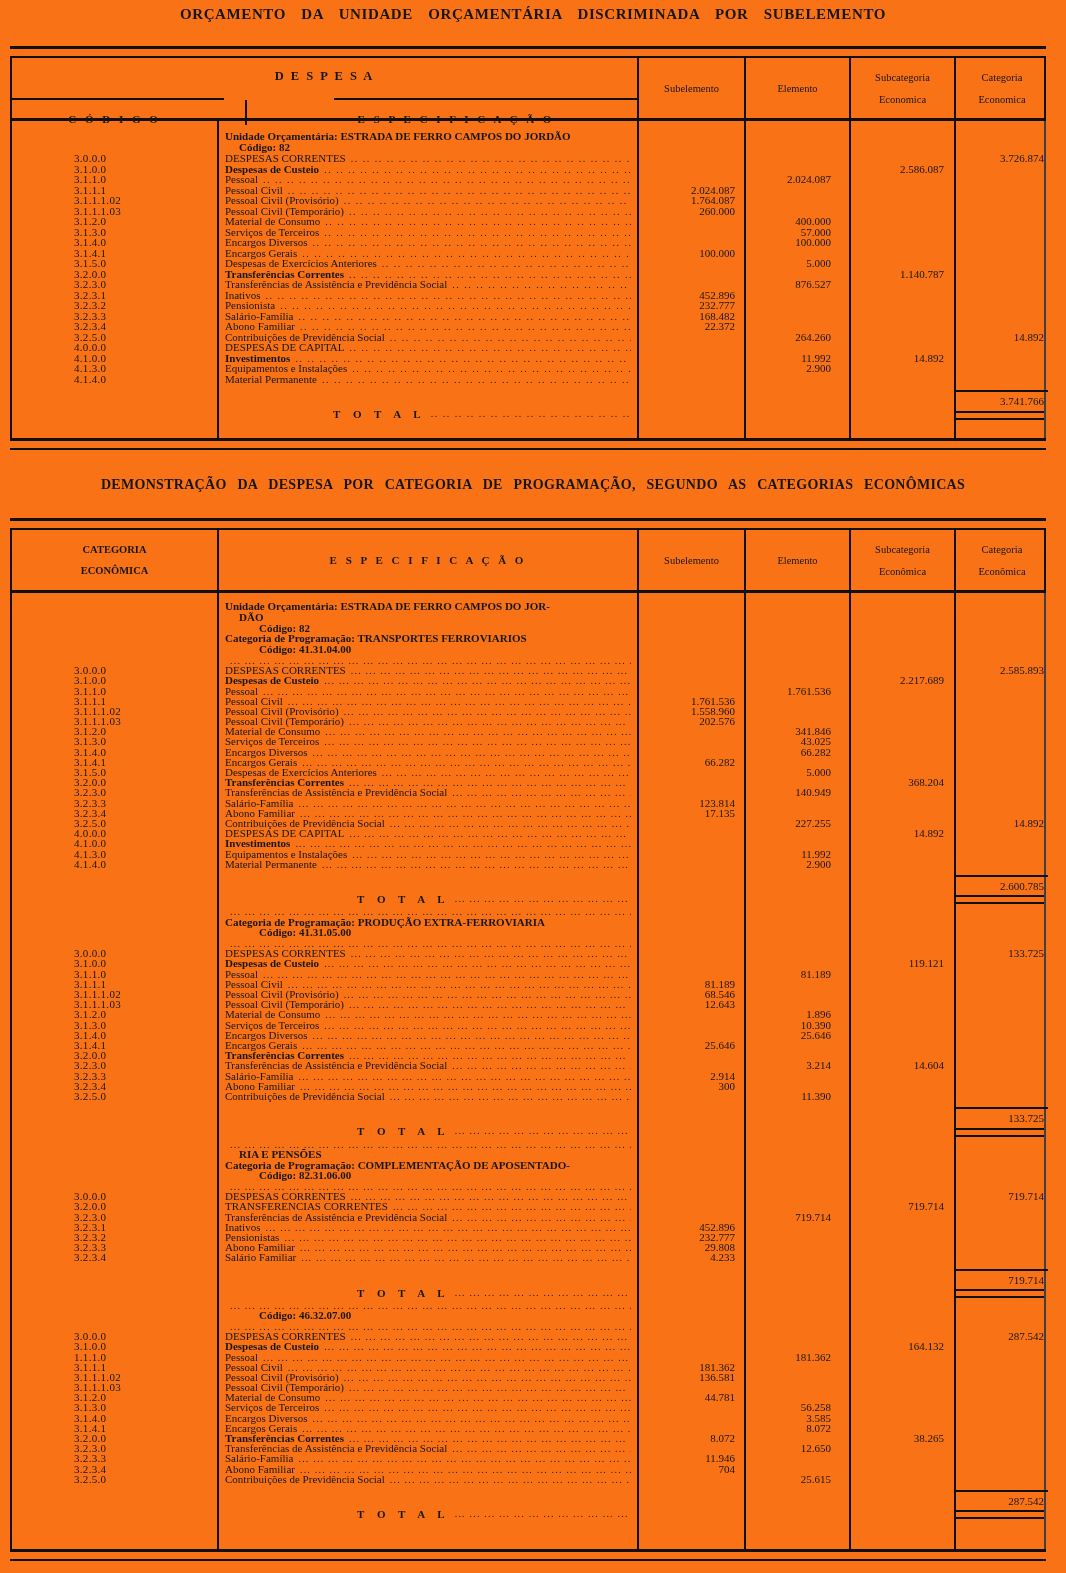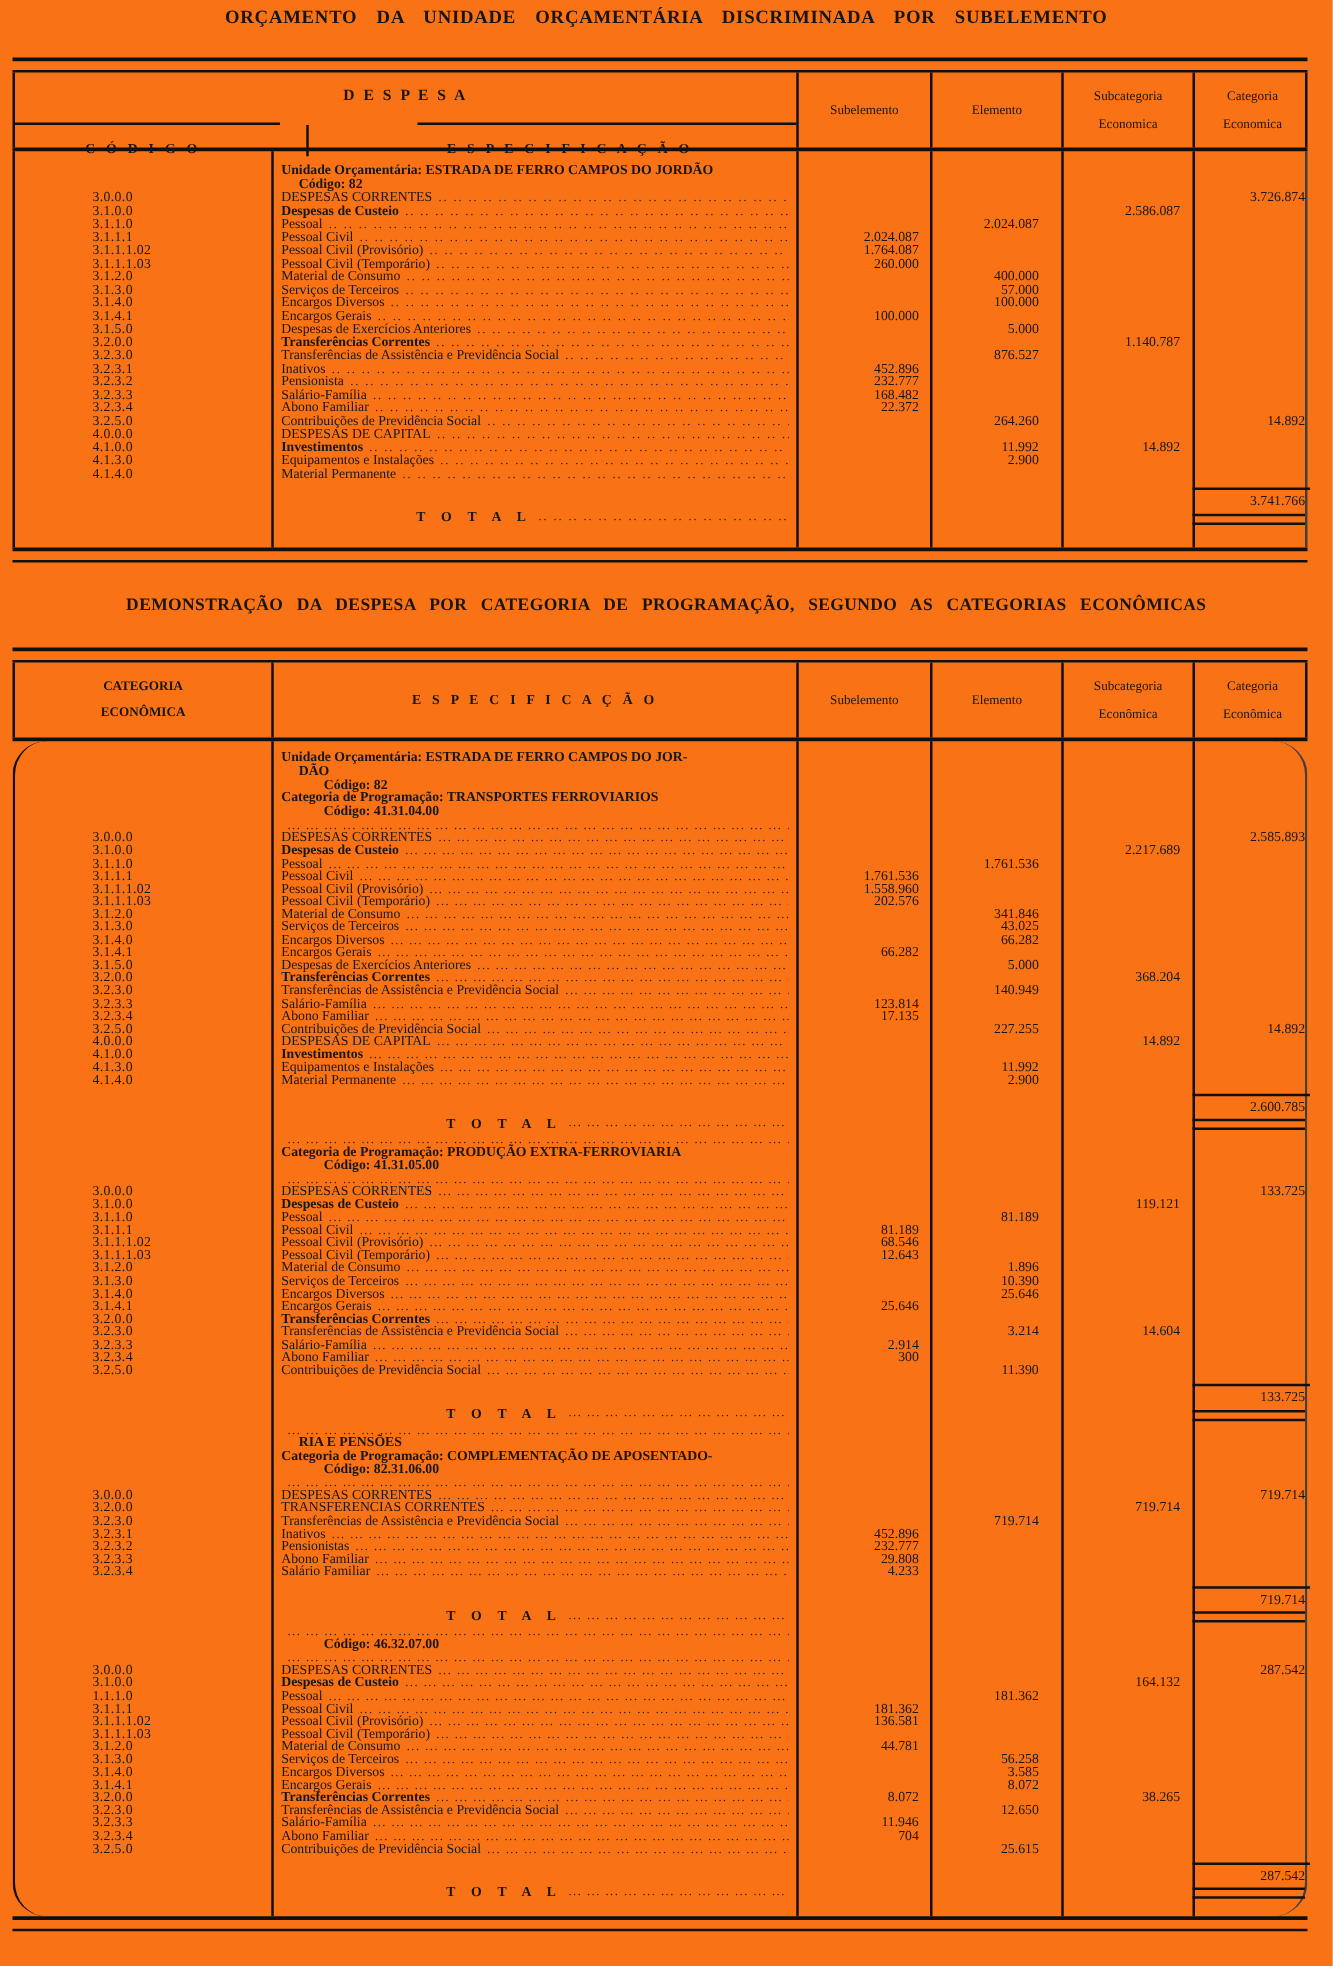--- a/index.html
+++ b/index.html
@@ -30,21 +30,21 @@
          grid-template-columns:205px 420px;gap:28px;}
   .h-sub>div{padding-top:13px;text-align:center;font-weight:700;font-size:11px;letter-spacing:3px;}
   .h-espec{border-left:2px solid #101010;}
   .h-cat-econ{display:flex;flex-direction:column;justify-content:center;align-items:center;
               gap:10px;font-weight:700;font-size:10.5px;}
   .h-espec2{display:flex;align-items:center;justify-content:center;font-weight:700;
             font-size:11px;letter-spacing:3px;border-left:2px solid #101010;}
   
   .tbody{position:relative;border-left:2px solid #101010;border-right:2px solid #404040;}
   #tbl1 .tbody{padding-top:10px;padding-bottom:16px;}
-  #tbl2 .tbody{padding-top:8px;padding-bottom:12px;border-radius:27px;}
+  #tbl2 .tbody{padding-top:8px;padding-bottom:28px;}
   .vl{position:absolute;top:0;bottom:0;width:0;border-left:2px solid #101010;}
   .vl1{left:205px}.vl2{left:625px}.vl3{left:732px}.vl4{left:837px}.vl5{left:942px}
   .row{display:grid;grid-template-columns:205px 420px 107px 105px 105px 94px;
        font-size:11px;}
   #tbl1 .row{height:10.5px;line-height:10.6px;}
   #tbl2 .row{height:10.2px;line-height:10.4px;}
   .cell{min-width:0;}
   .code{padding-left:62px;letter-spacing:.3px;white-space:nowrap;}
   .spec{display:flex;padding-left:8px;padding-right:6px;}
   .spec-text{white-space:nowrap;}

